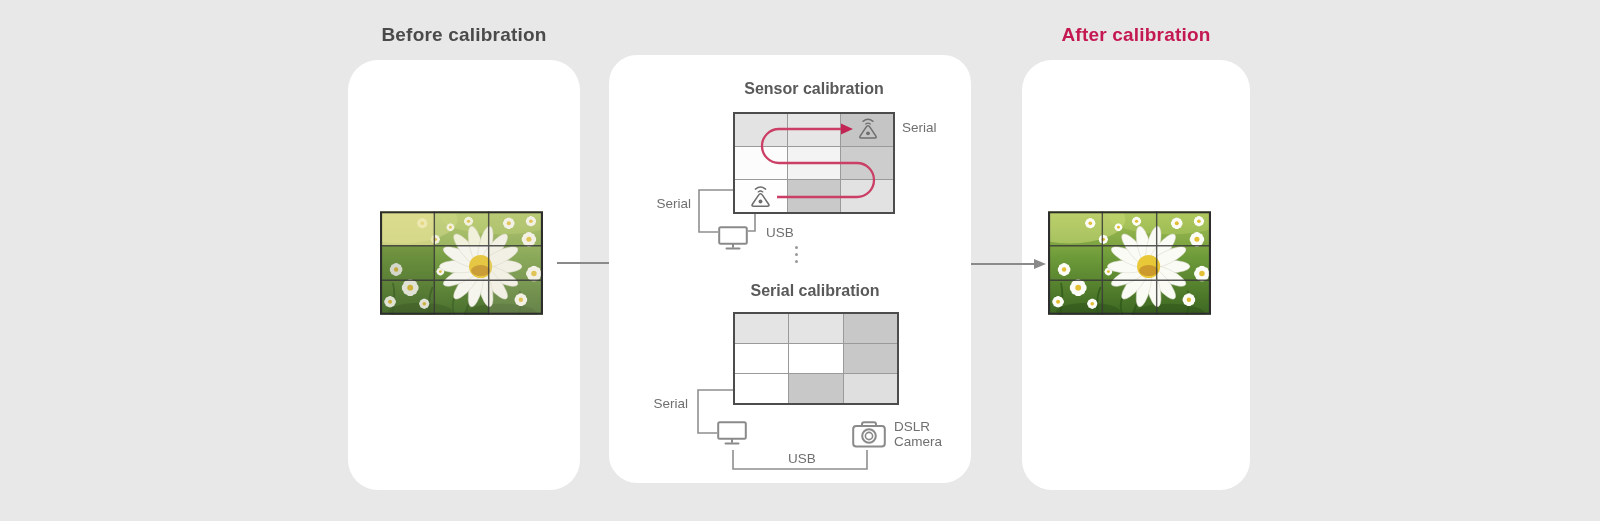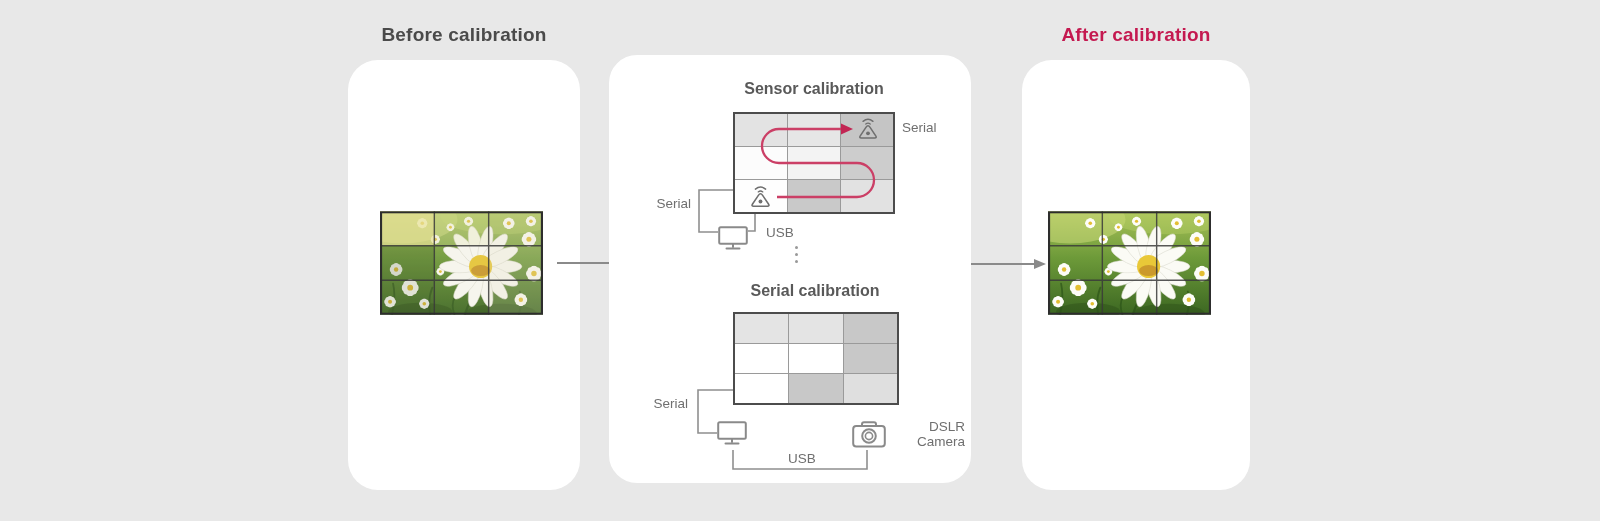--- a/index.html
+++ b/index.html
@@ -26,21 +26,21 @@
   .sec-title{position:absolute;text-align:center;font-size:16px;font-weight:bold;color:#595959;}
   .sec-title-sensor{left:117px;top:20px;width:166px;}
   .sec-title-camera{left:115px;top:222px;width:172px;}
 
   .lbl{position:absolute;font-size:13.5px;color:#6f6f6f;line-height:15px;}
   .lbl-sensor{left:288px;top:60px;}
   .lbl-serial-1{left:25px;top:136px;width:52px;text-align:right;}
   .lbl-usb-1{left:152px;top:165px;}
   .lbl-serial-2{left:22px;top:336px;width:52px;text-align:right;}
   .lbl-usb-2{left:168px;top:391px;width:40px;text-align:center;}
-  .lbl-dslr{left:291px;top:359px;width:60px;text-align:right;}
+  .lbl-dslr{left:280px;top:359px;width:60px;}
 
   .wallgrid{position:absolute;display:grid;grid-template-columns:repeat(3,1fr);grid-template-rows:repeat(3,1fr);gap:1px;background:#9a9a9a;border:2px solid #4c4c4c;box-sizing:border-box;}
   .grid-sensor{left:119px;top:52px;width:162px;height:102px;}
   .grid-camera{left:119px;top:252px;width:166px;height:93px;}
 
   .overlay-svg{position:absolute;pointer-events:none;}
   .path-sensor{left:119px;top:52px;width:162px;height:102px;}
   .connectors{left:0;top:0;width:352px;height:418px;}
 
   .icon-abs{position:absolute;}

